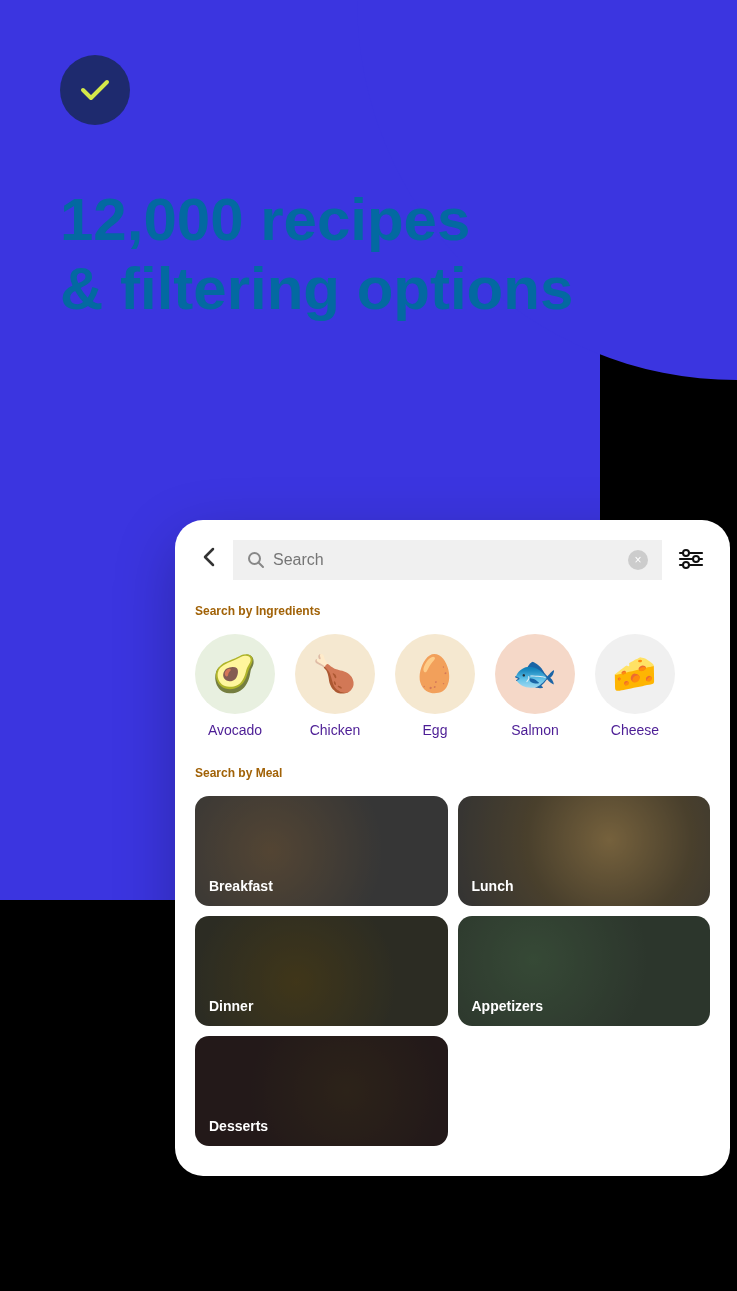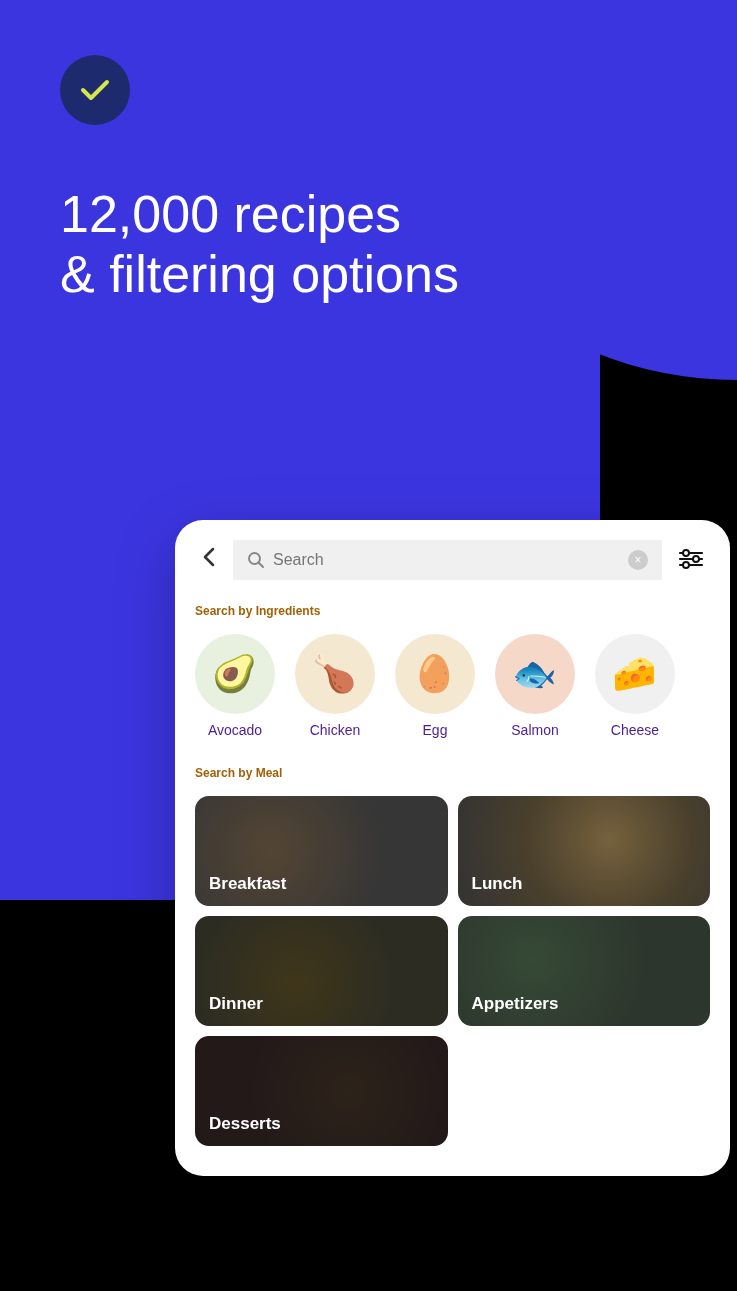--- a/index.html
+++ b/index.html
@@ -53,23 +53,23 @@
       justify-content: center;
       margin-bottom: 60px;
     }
 
     .check-badge svg {
       width: 36px;
       height: 36px;
     }
 
     .hero-title {
-      font-size: 52px;
-      font-weight: 400;
-      color: #ffffff;
+      font-size: 60px;
+      font-weight: 700;
+      color: #0369a1;
       line-height: 1.15;
     }
 
     .phone-card {
       position: absolute;
       top: 520px;
       left: 175px;
       width: 555px;
       background: #fff;
       border-radius: 28px;
@@ -226,21 +226,21 @@
     .meal-bg-desserts {
       background-color: #2a2a2a;
       background-image: radial-gradient(circle at 60% 50%, #4a3a2a 0%, #3a2a2a 60%);
     }
 
     .meal-label {
       position: absolute;
       bottom: 12px;
       left: 14px;
       color: #fff;
-      font-size: 17px;
+      font-size: 14px;
       font-weight: 700;
     }
 
     
     .avocado-bg { background: #e8f0e0; }
     .chicken-bg { background: #f5e8d0; }
     .egg-bg { background: #f5e8d0; }
     .salmon-bg { background: #f5d8c8; }
     .cheese-bg { background: #f0f0f0; }
   </style>

